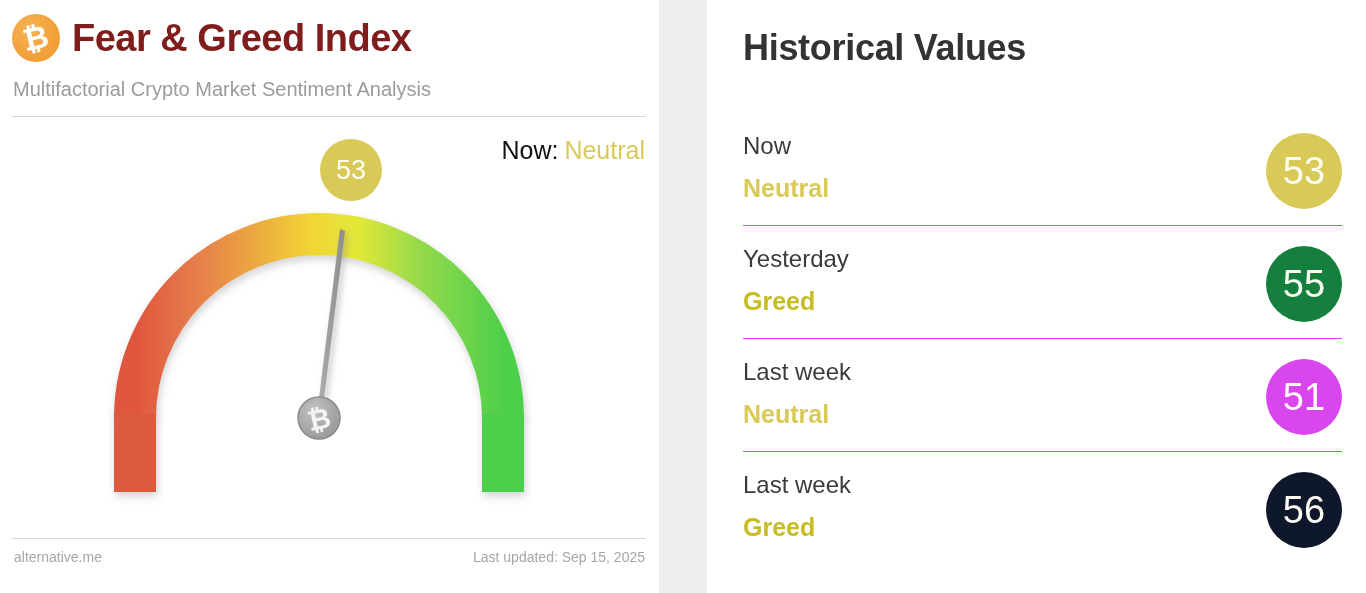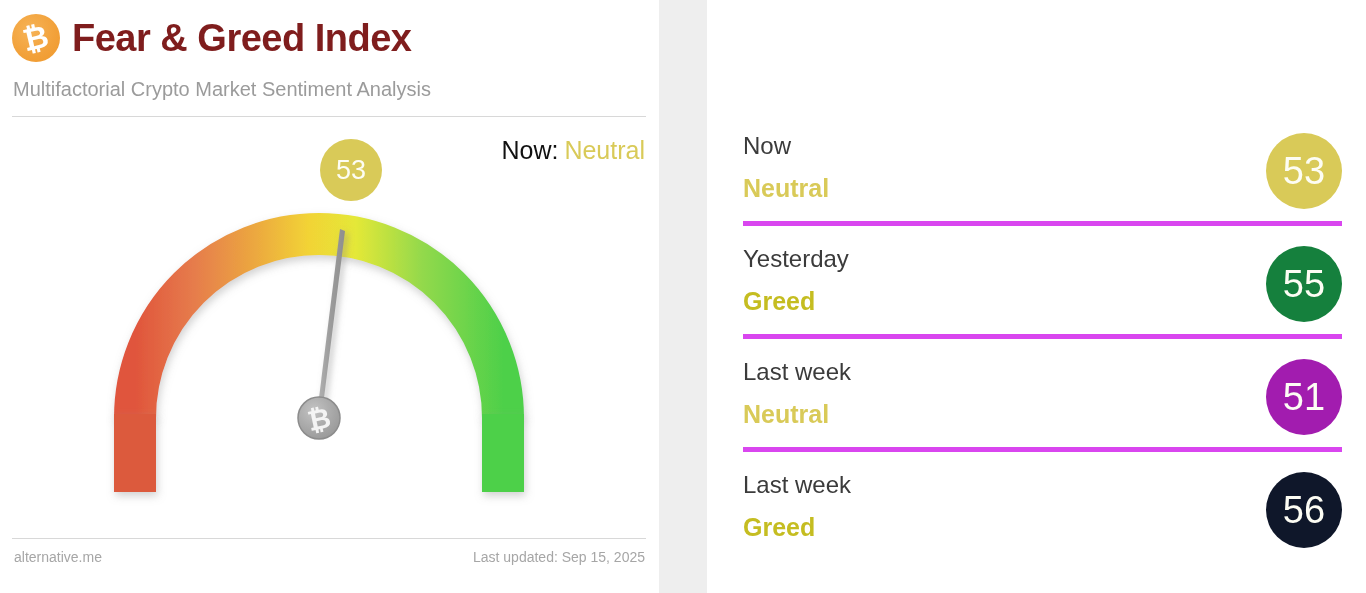--- a/index.html
+++ b/index.html
@@ -85,21 +85,21 @@
   .hist-title{
     position:absolute;left:36px;top:30px;
     font-size:36px;font-weight:700;color:#333333;letter-spacing:-0.3px;
     line-height:1;white-space:nowrap;
   }
   .hist-list{
     position:absolute;left:36px;top:113px;width:599px;
   }
   .hist-row{
     position:relative;height:113px;box-sizing:border-box;
-    border-bottom:5px solid #d946ef;
+    border-bottom:1px solid #d946ef;
   }
   .hist-row.last{border-bottom:none;}
   .hist-period{
     position:absolute;left:0;top:19px;
     font-size:24px;color:#3b3b3b;font-weight:400;white-space:nowrap;
   }
   .hist-class{
     position:absolute;left:0;top:61px;
     font-size:25px;font-weight:700;white-space:nowrap;
   }
@@ -189,20 +189,21 @@
         </g>
       </svg>
     </div>
 
     <div class="rule-bottom"></div>
     <div class="foot-left">alternative.me</div>
     <div class="foot-right">Last updated: Sep 15, 2025</div>
   </div>
 
   <div class="panel-right">
+    <div class="hist-title">Historical Values</div>
 
     <div class="hist-list">
 
       <div class="hist-row">
         <div class="hist-period">Now</div>
         <div class="hist-class" style="color: rgb(217, 202, 88);">Neutral</div>
         <div class="hist-badge" style="background: rgb(217, 202, 88);">
           <span>53</span>
         </div>
       </div>
@@ -211,21 +212,21 @@
         <div class="hist-period">Yesterday</div>
         <div class="hist-class" style="color: rgb(197, 189, 33);">Greed</div>
         <div class="hist-badge" style="background: #15803d;">
           <span>55</span>
         </div>
       </div>
 
       <div class="hist-row">
         <div class="hist-period">Last week</div>
         <div class="hist-class" style="color: rgb(217, 202, 88);">Neutral</div>
-        <div class="hist-badge" style="background: #a21caf;">
+        <div class="hist-badge" style="background: #d946ef;">
           <span>51</span>
         </div>
       </div>
 
       <div class="hist-row last">
         <div class="hist-period">Last week</div>
         <div class="hist-class" style="color: rgb(197, 189, 33);">Greed</div>
         <div class="hist-badge" style="background: #0f172a;">
           <span>56</span>
         </div>

